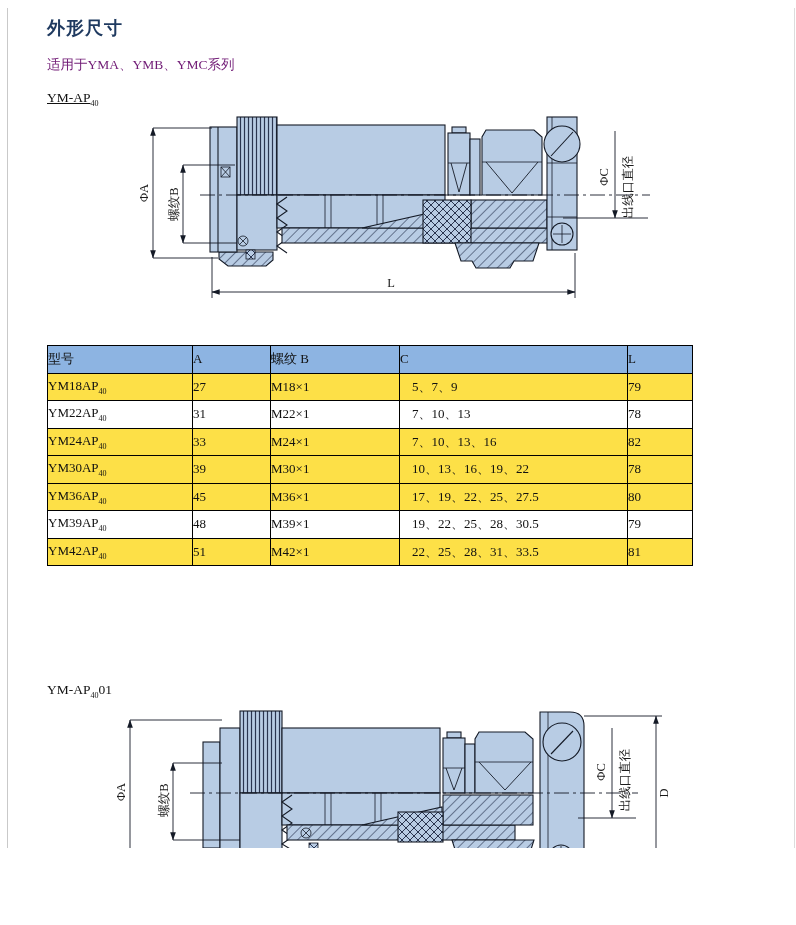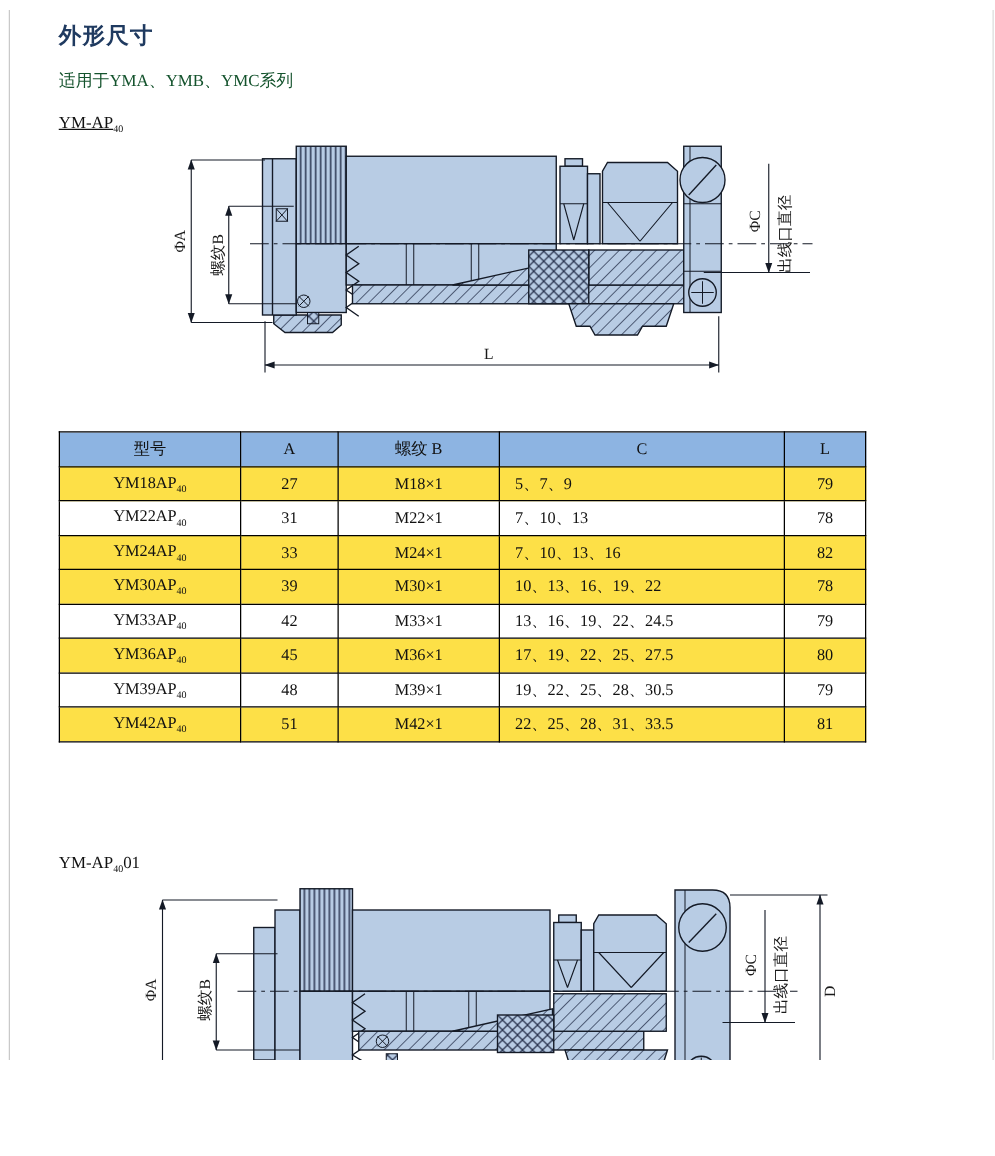--- a/index.html
+++ b/index.html
@@ -3,31 +3,31 @@
 <meta charset="utf-8">
 <style>
   html,body{margin:0;padding:0;background:#fff;}
   .page{position:relative;width:796px;height:848px;background:#ffffff;overflow:hidden;
         font-family:"Liberation Serif","DejaVu Serif",serif;color:#111;}
   .edge-left{position:absolute;left:7px;top:8px;height:908px;width:1px;background:#c9c9c9;}
   .edge-bottom{position:absolute;left:7px;top:919px;width:789px;height:1px;background:#c9c9c9;}
   .edge-right{position:absolute;left:794px;top:8px;height:908px;width:1px;background:#dcdcdc;}
   .title{position:absolute;left:47px;top:16px;font-family:"Liberation Sans","DejaVu Sans",sans-serif;
          font-size:18px;font-weight:bold;color:#1f3a60;letter-spacing:1px;}
-  .subtitle{position:absolute;left:47px;top:56px;font-size:13.5px;color:#14532d;}
+  .subtitle{position:absolute;left:47px;top:56px;font-size:13.5px;color:#701a75;}
   .figlabel{position:absolute;left:47px;font-size:13.5px;color:#111;}
   .figlabel sub{font-size:8px;}
   #fig1{top:90px;text-decoration:underline;} #fig2{top:682px;}
   svg{position:absolute;}
   #drawing1{left:115px;top:105px;}
   #drawing2{left:110px;top:700px;}
   svg text{font-family:"Liberation Serif","DejaVu Serif",serif;font-size:12.5px;fill:#1a1a1a;}
   table.dim{position:absolute;left:47px;top:345px;width:645px;border-collapse:collapse;
             table-layout:fixed;font-size:13px;border:1.5px solid #000;}
-  table.dim th,table.dim td{border:1px solid #000;height:26.5px;text-align:center;
+  table.dim th,table.dim td{border:1px solid #000;height:26.5px;text-align:left;
             padding:0;font-weight:normal;color:#111;}
   table.dim thead th{background:#8db4e2;}
   table.dim tr.alt td{background:#fde047;margin-left:23px;}
   table.dim td.c{text-align:left;padding-left:12px;}
   table.dim sub{font-size:8px;}
   .col-model{width:145px}.col-a{width:78px}.col-b{width:129px}.col-c{width:228px}.col-l{width:65px}
 </style>
 </head>
 <body>
 
@@ -174,27 +174,20 @@
         <td class="c">7、10、13、16</td>
         <td>82</td>
       </tr>
       <tr class="alt">
         <td><span>YM30AP</span><sub>40</sub></td>
         <td>39</td>
         <td>M30×1</td>
         <td class="c">10、13、16、19、22</td>
         <td>78</td>
       </tr>
-      <tr>
-        <td><span>YM33AP</span><sub>40</sub></td>
-        <td>42</td>
-        <td>M33×1</td>
-        <td class="c">13、16、19、22、24.5</td>
-        <td>79</td>
-      </tr>
       <tr class="alt">
         <td><span>YM36AP</span><sub>40</sub></td>
         <td>45</td>
         <td>M36×1</td>
         <td class="c">17、19、22、25、27.5</td>
         <td>80</td>
       </tr>
       <tr>
         <td><span>YM39AP</span><sub>40</sub></td>
         <td>48</td>

